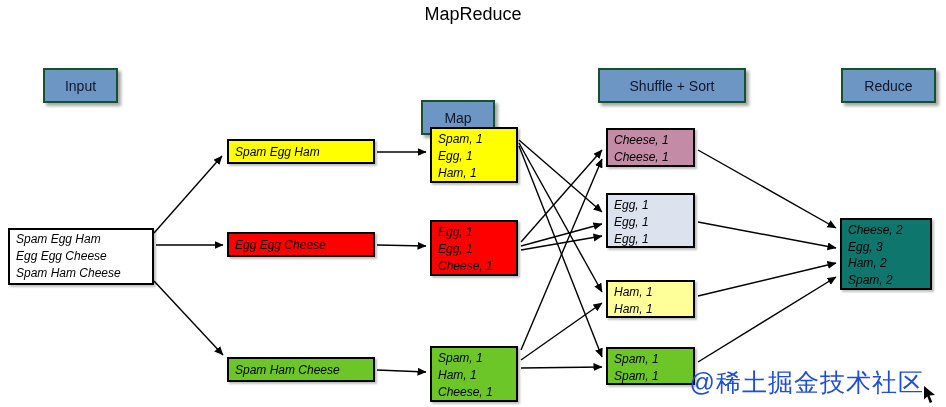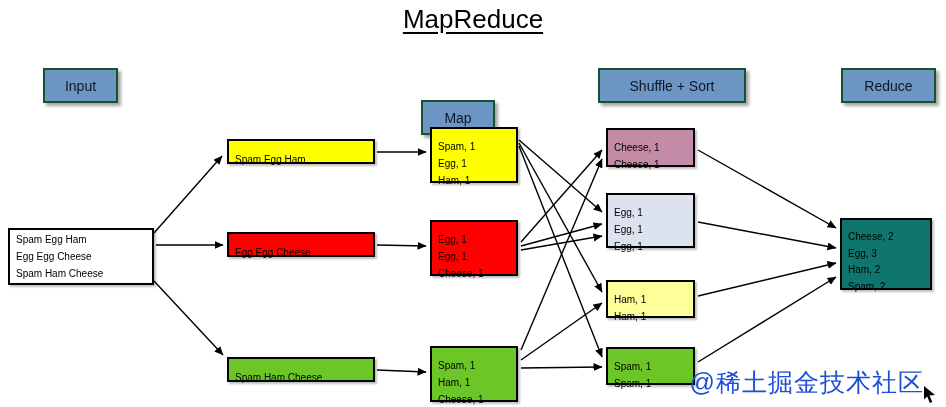--- a/index.html
+++ b/index.html
@@ -1,23 +1,23 @@
 <!DOCTYPE html>
 <html><head>
 <meta charset="utf-8">
 <style>
   html,body{margin:0;padding:0;background:#fff;font-family:"Liberation Sans",sans-serif;}
   #canvas{position:relative;width:946px;height:407px;background:#fff;overflow:hidden;}
   .title{position:absolute;left:0;top:4px;width:946px;text-align:center;
-         font-size:26px;color:#000;text-decoration:underline;text-underline-offset:4px;}
+         font-size:18px;color:#000;text-underline-offset:4px;}
   .hdr{position:absolute;height:31px;border:2px solid #14532d;display:flex;align-items:center;justify-content:center;
        font-size:14px;color:#0f172a;box-shadow:3px 3px 3px rgba(0,0,0,0.35);}
-  .node{position:absolute;border:2px solid #000;font-size:10px;color:#000;
+  .node{position:absolute;border:2px solid #000;font-size:12px;color:#000;
         white-space:pre-line;box-shadow:2px 2px 2px rgba(0,0,0,0.25);box-sizing:border-box;
-        padding:9px 6px;line-height:17px;}
+        padding:2px 6px;line-height:17px;font-style:italic;}
   .node.v-center{display:flex;align-items:center;}
   svg.wires{position:absolute;left:0;top:0;width:946px;height:407px;pointer-events:none;}
   svg.wires line{stroke:#000;stroke-width:1.4;}
   .watermark{position:absolute;right:22px;bottom:8px;font-size:25px;color:#1d4ed8;letter-spacing:1px;}
   .cursor{position:absolute;left:922px;top:385px;}
 </style>
 </head>
 <body>
 
 <div id="canvas">

